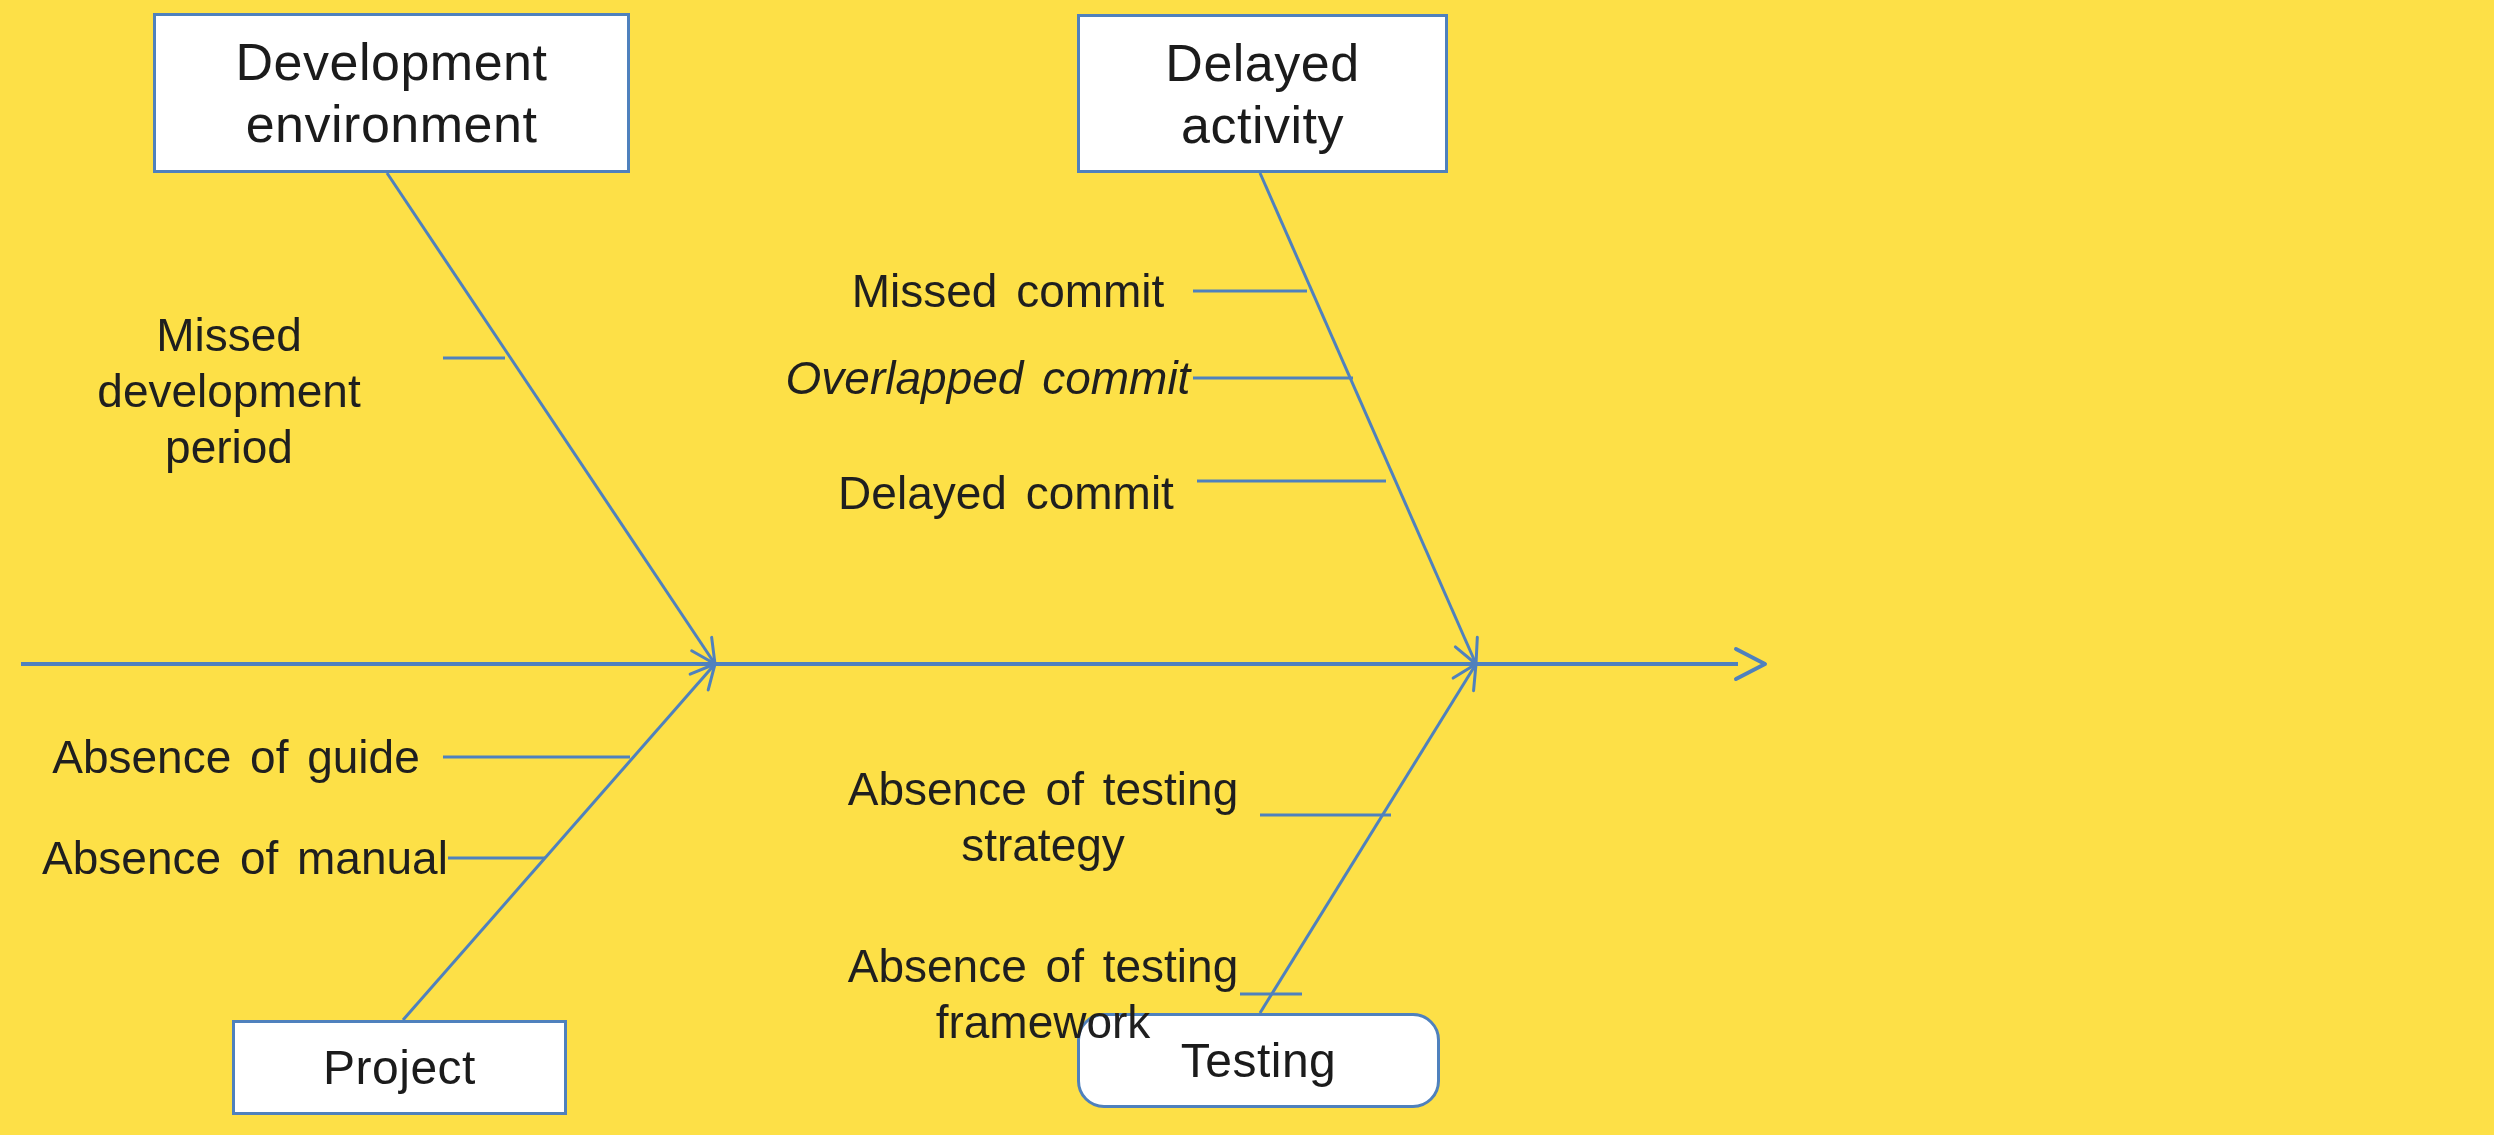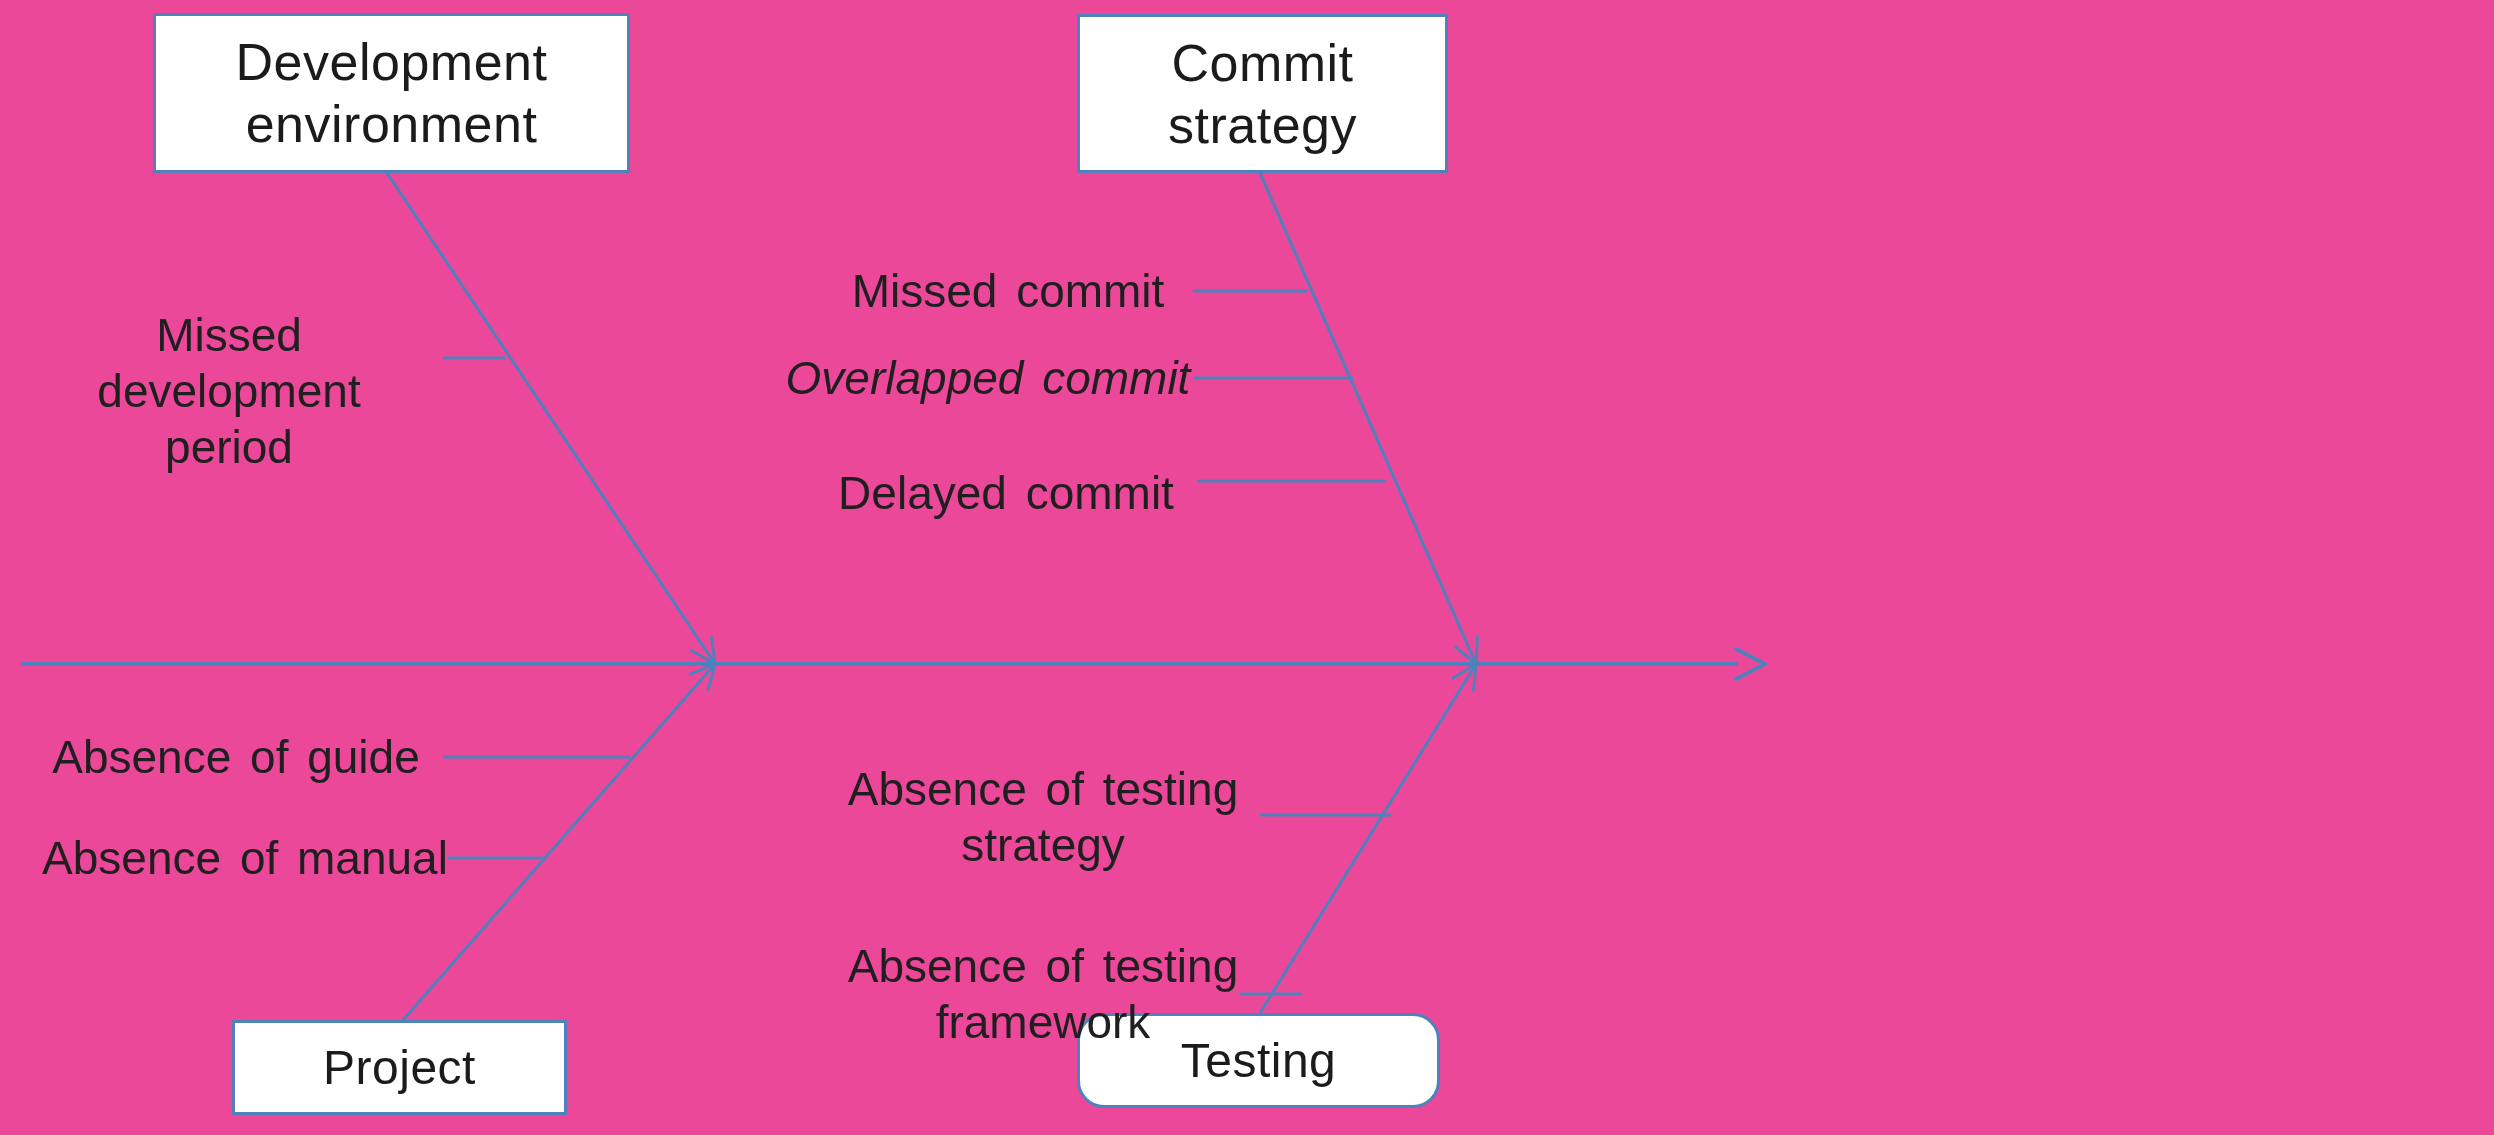--- a/index.html
+++ b/index.html
@@ -4,21 +4,21 @@
 <style>
   html, body {
     margin: 0;
     padding: 0;
     background: #ffffff;
   }
   #stage {
     position: relative;
     width: 2494px;
     height: 1135px;
-    background: #ec4899;
+    background: #fde047;
     font-family: "Liberation Sans", sans-serif;
     overflow: hidden;
   }
   #wires {
     position: absolute;
     left: 0; top: 0;
     width: 2494px;
     height: 1135px;
   }
   .box {
@@ -83,21 +83,21 @@
     <line x1="448" y1="858" x2="545" y2="858" stroke="#4f81bd" stroke-width="3"></line>
     <line x1="1260" y1="815" x2="1391" y2="815" stroke="#4f81bd" stroke-width="3"></line>
     <line x1="1240" y1="994" x2="1302" y2="994" stroke="#4f81bd" stroke-width="3"></line>
   </svg>
 
   <div class="box big" style="left:153px; top:13px; width:477px; height:160px;">
     <span>Development environment</span>
   </div>
 
   <div class="box big" style="left:1077px; top:14px; width:371px; height:159px;">
-    <span>Commit strategy</span>
+    <span>Delayed activity</span>
   </div>
 
   <div class="box small" style="left:232px; top:1020px; width:335px; height:95px;">
     <span>Project</span>
   </div>
 
   <div class="box small" style="left:1077px; top:1013px; width:363px; height:95px;border-radius:27px;">
     <span>Testing</span>
   </div>
 

